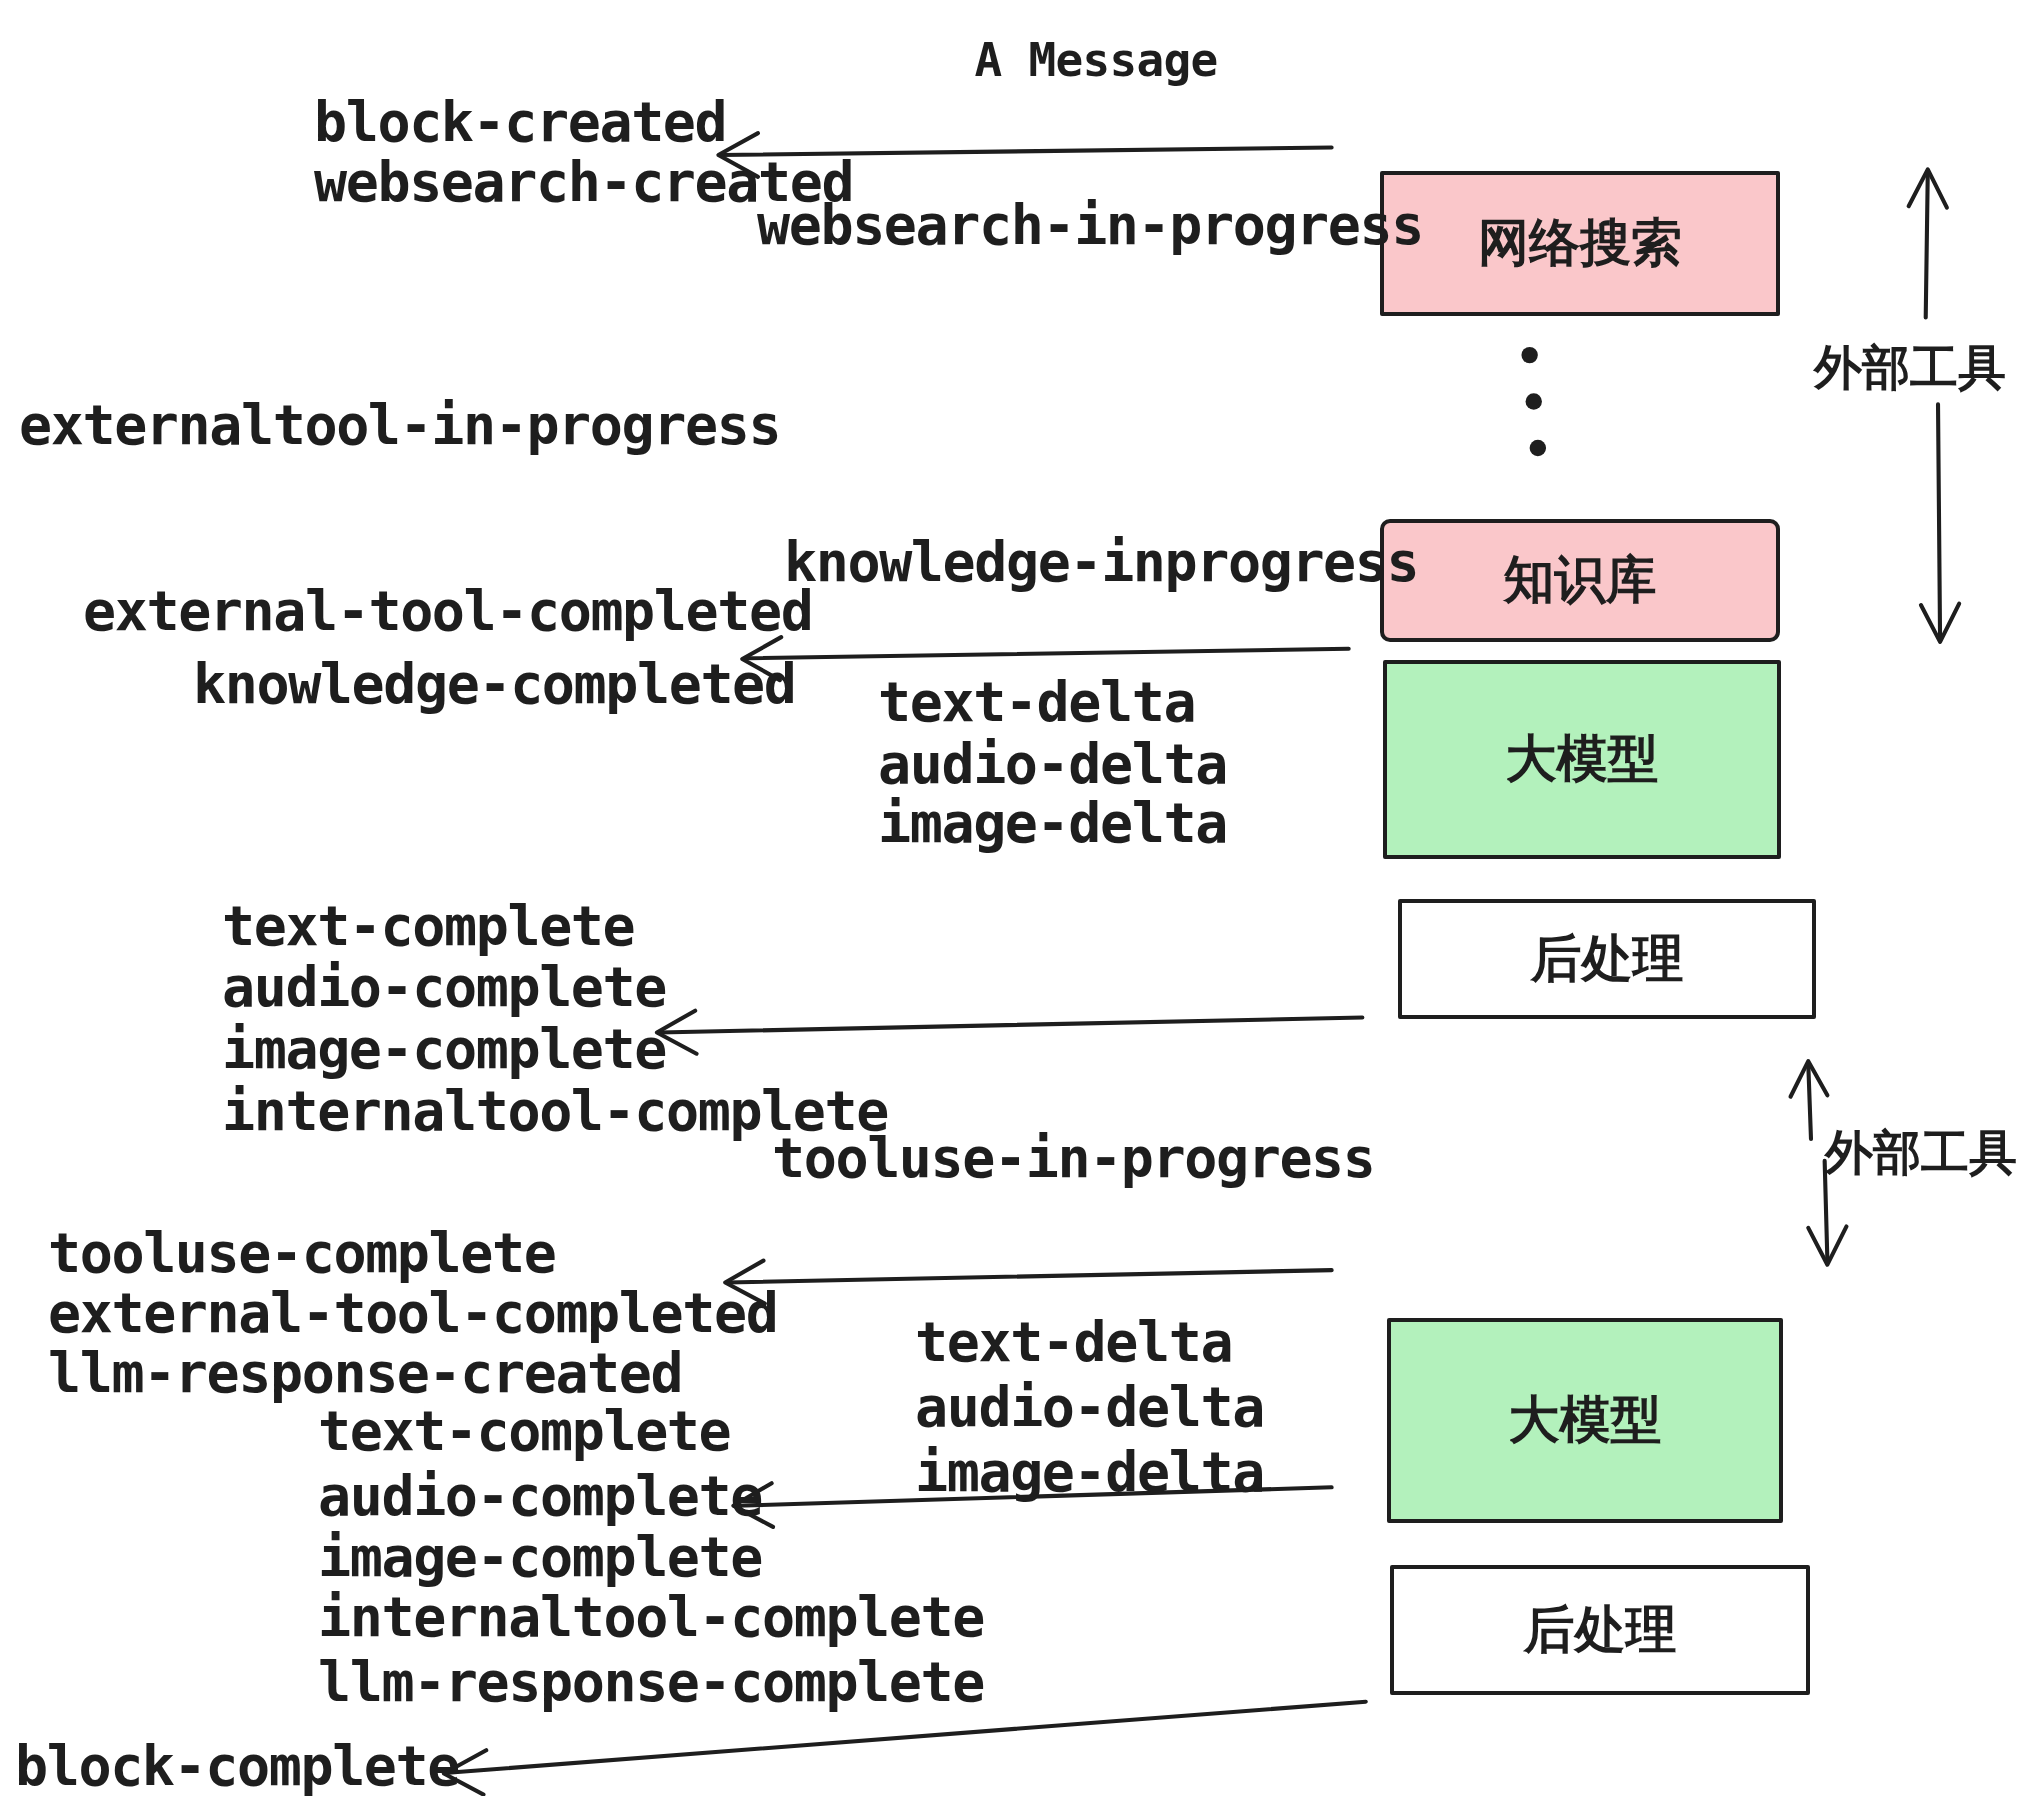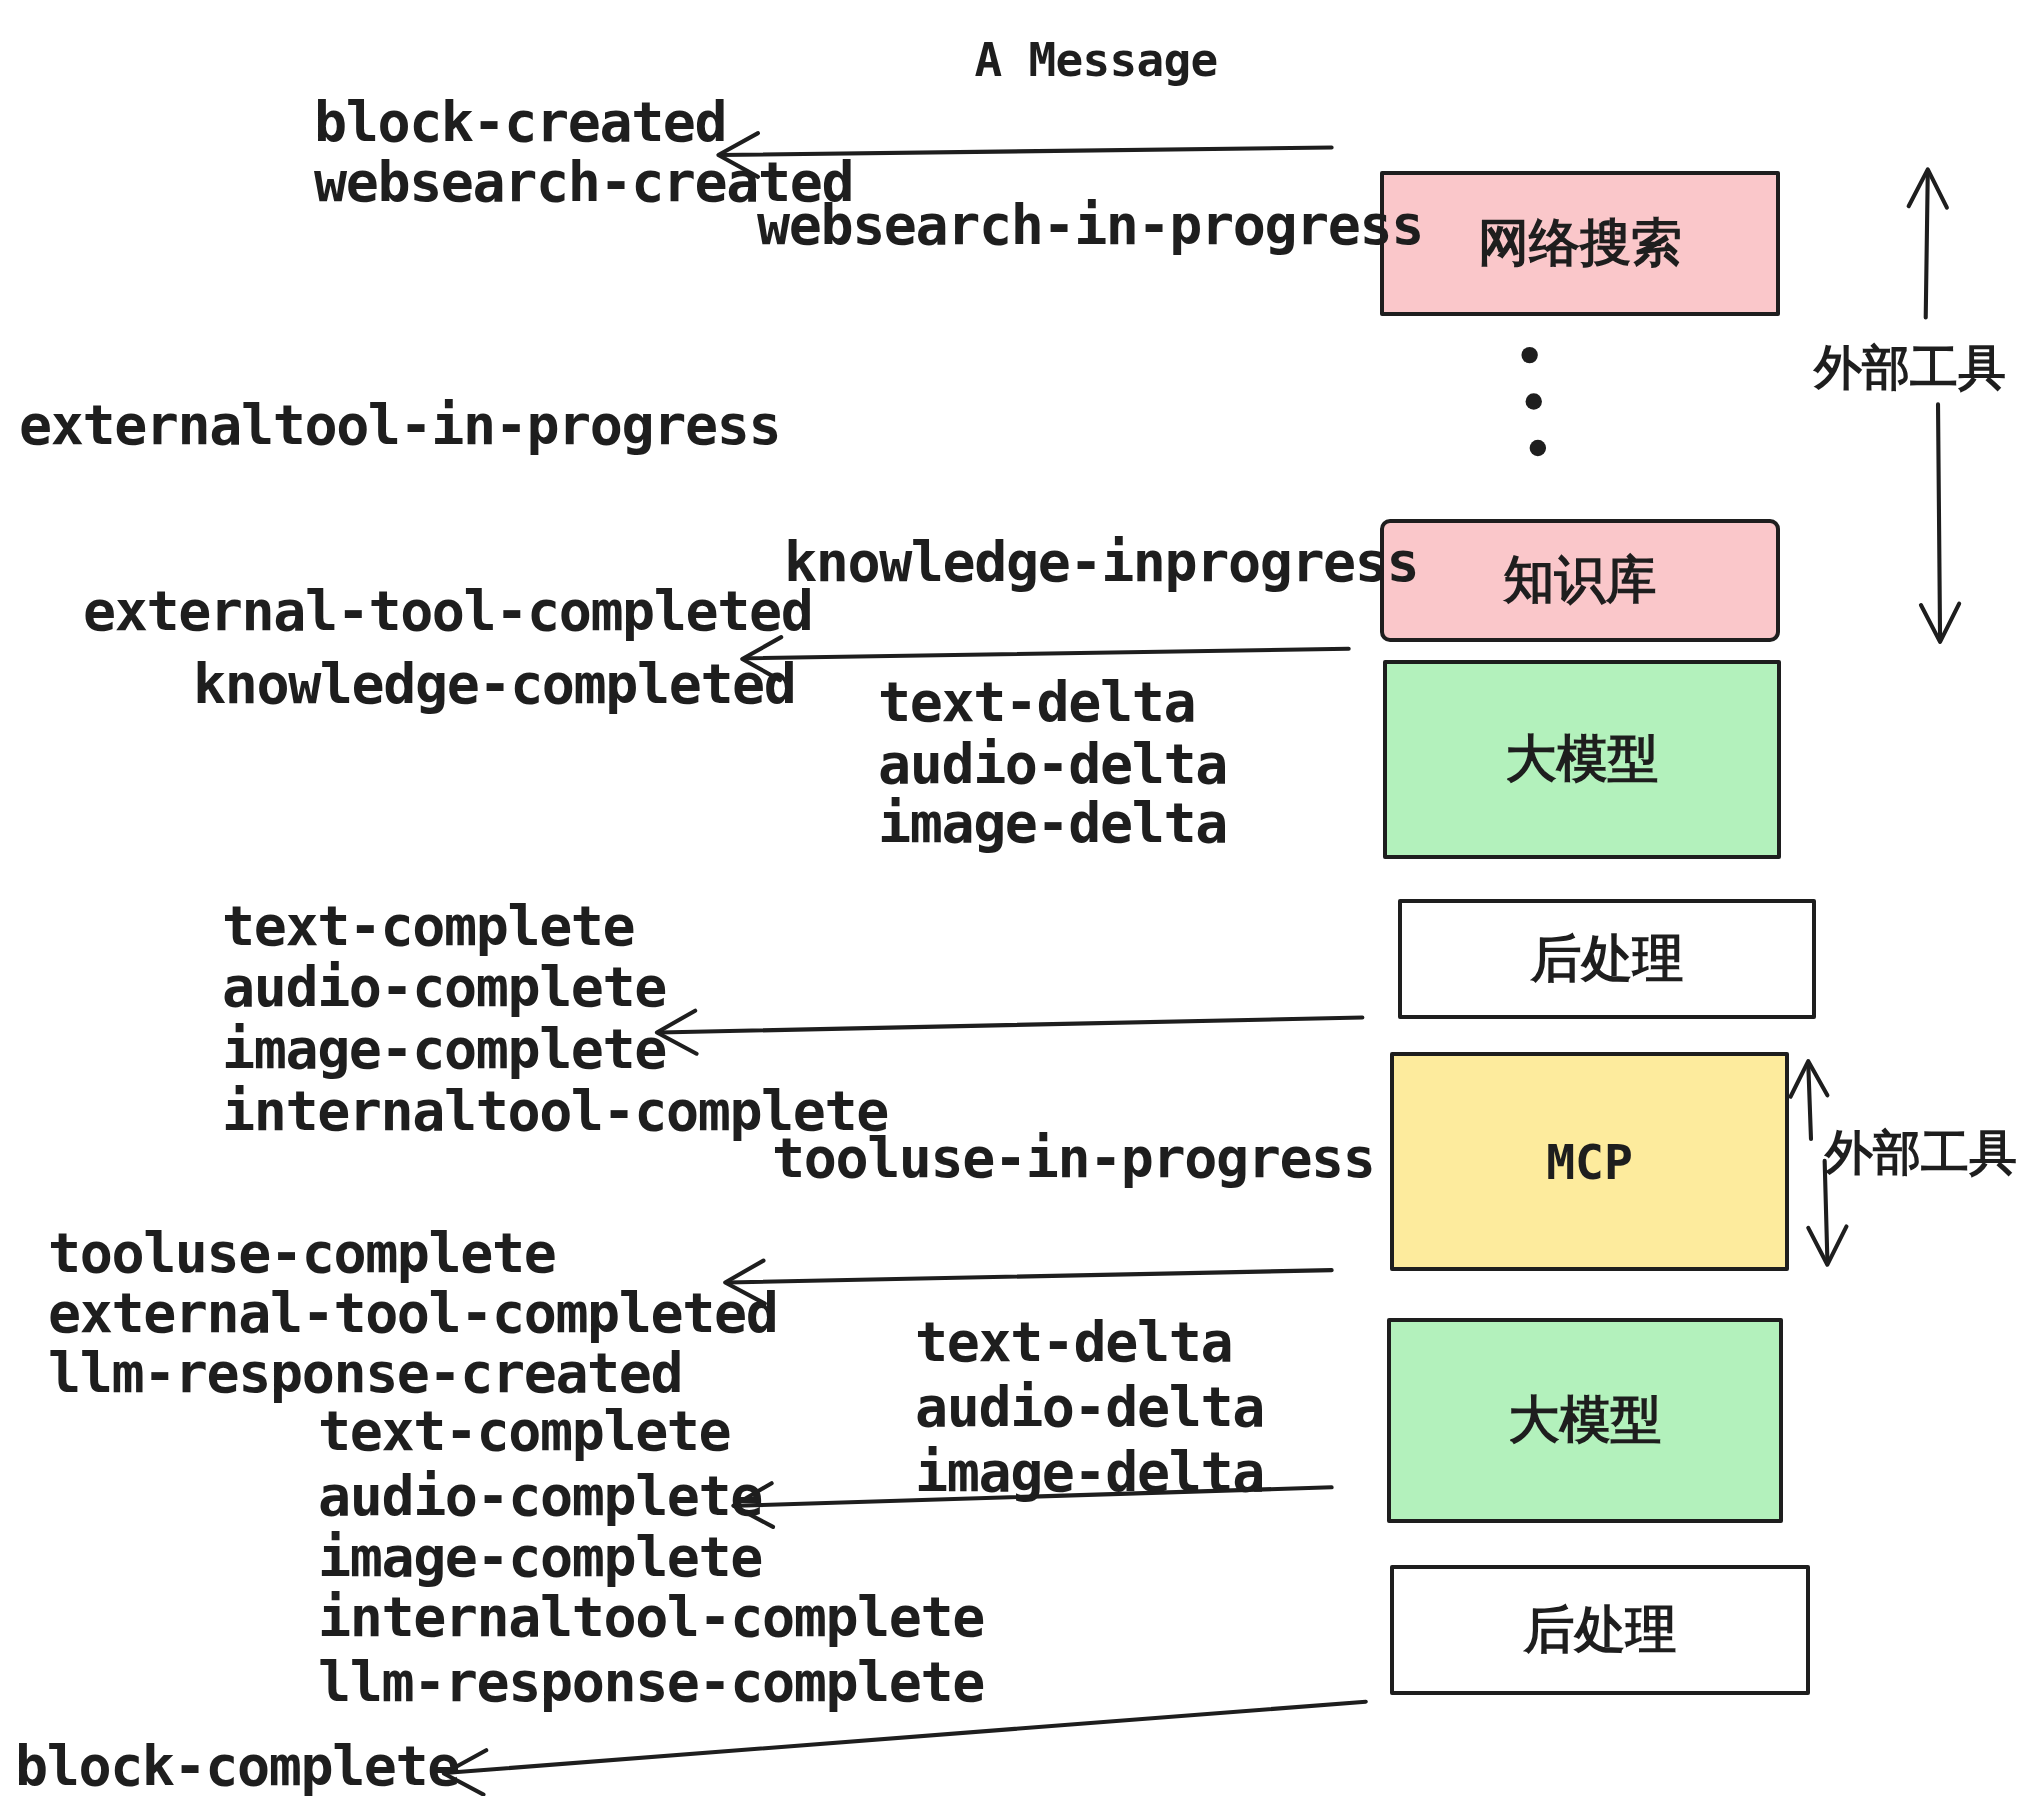--- a/index.html
+++ b/index.html
@@ -91,23 +91,20 @@
   </div>
   <div class="node" style="left: 1349px; top: 519px; width: 400px; height: 123px; background: rgb(250, 199, 202); border-radius: 10px;">
     <span>知识库</span>
   </div>
   <div class="node" style="left: 1352px; top: 660px; width: 398px; height: 199px; background: rgb(179, 241, 188);">
     <span>大模型</span>
   </div>
   <div class="node" style="left: 1367px; top: 899px; width: 418px; height: 120px; background: rgb(255, 255, 255);">
     <span>后处理</span>
   </div>
-  <div class="node" style="left: 1359px; top: 1052px; width: 399px; height: 219px; background: rgb(253, 235, 157);">
-    <span class="mono">MCP</span>
-  </div>
   <div class="node" style="left: 1356px; top: 1318px; width: 396px; height: 205px; background: rgb(179, 241, 188);">
     <span>大模型</span>
   </div>
   <div class="node" style="left: 1359px; top: 1565px; width: 420px; height: 130px; background: rgb(255, 255, 255);">
     <span>后处理</span>
   </div>
 
   <div class="side-label" style="left:1814px; top:336px;">外部工具</div>
   <div class="side-label" style="left:1825px; top:1121px;">外部工具</div>
 

